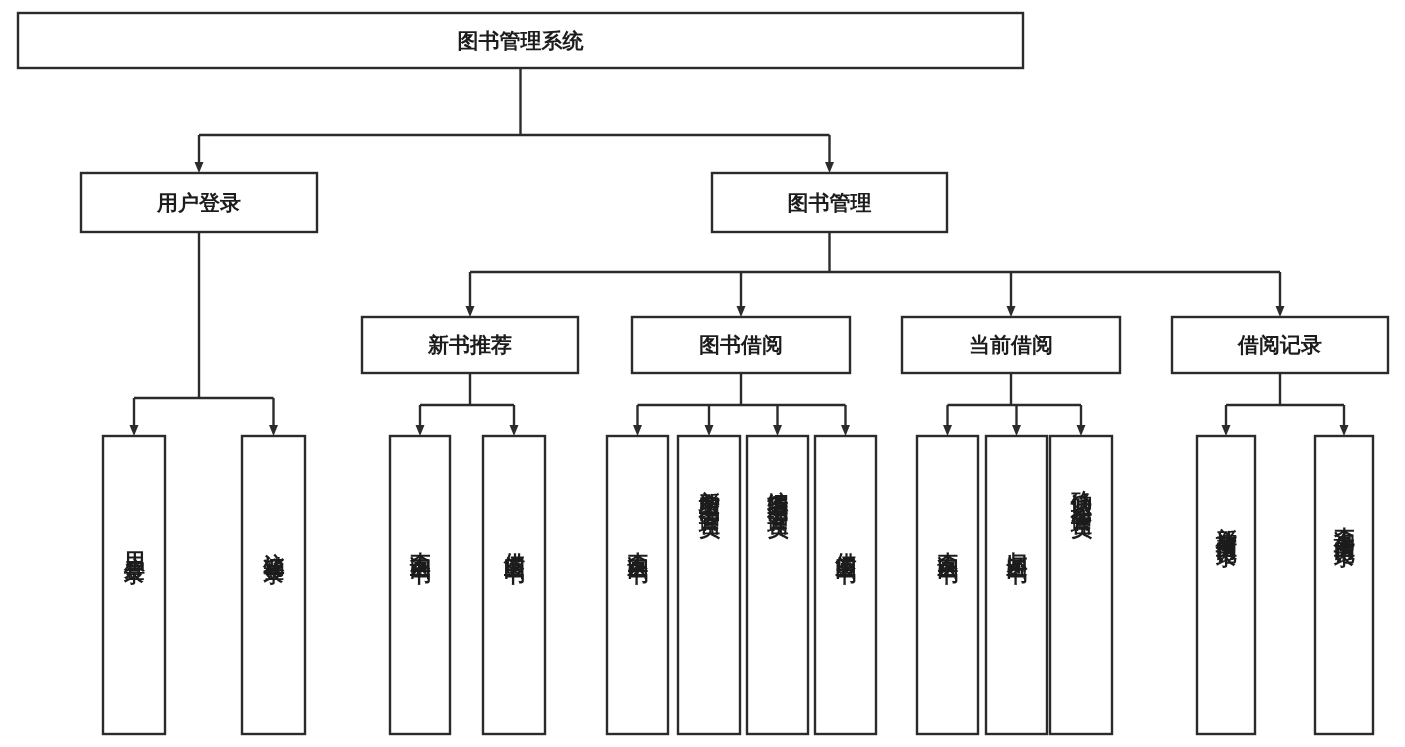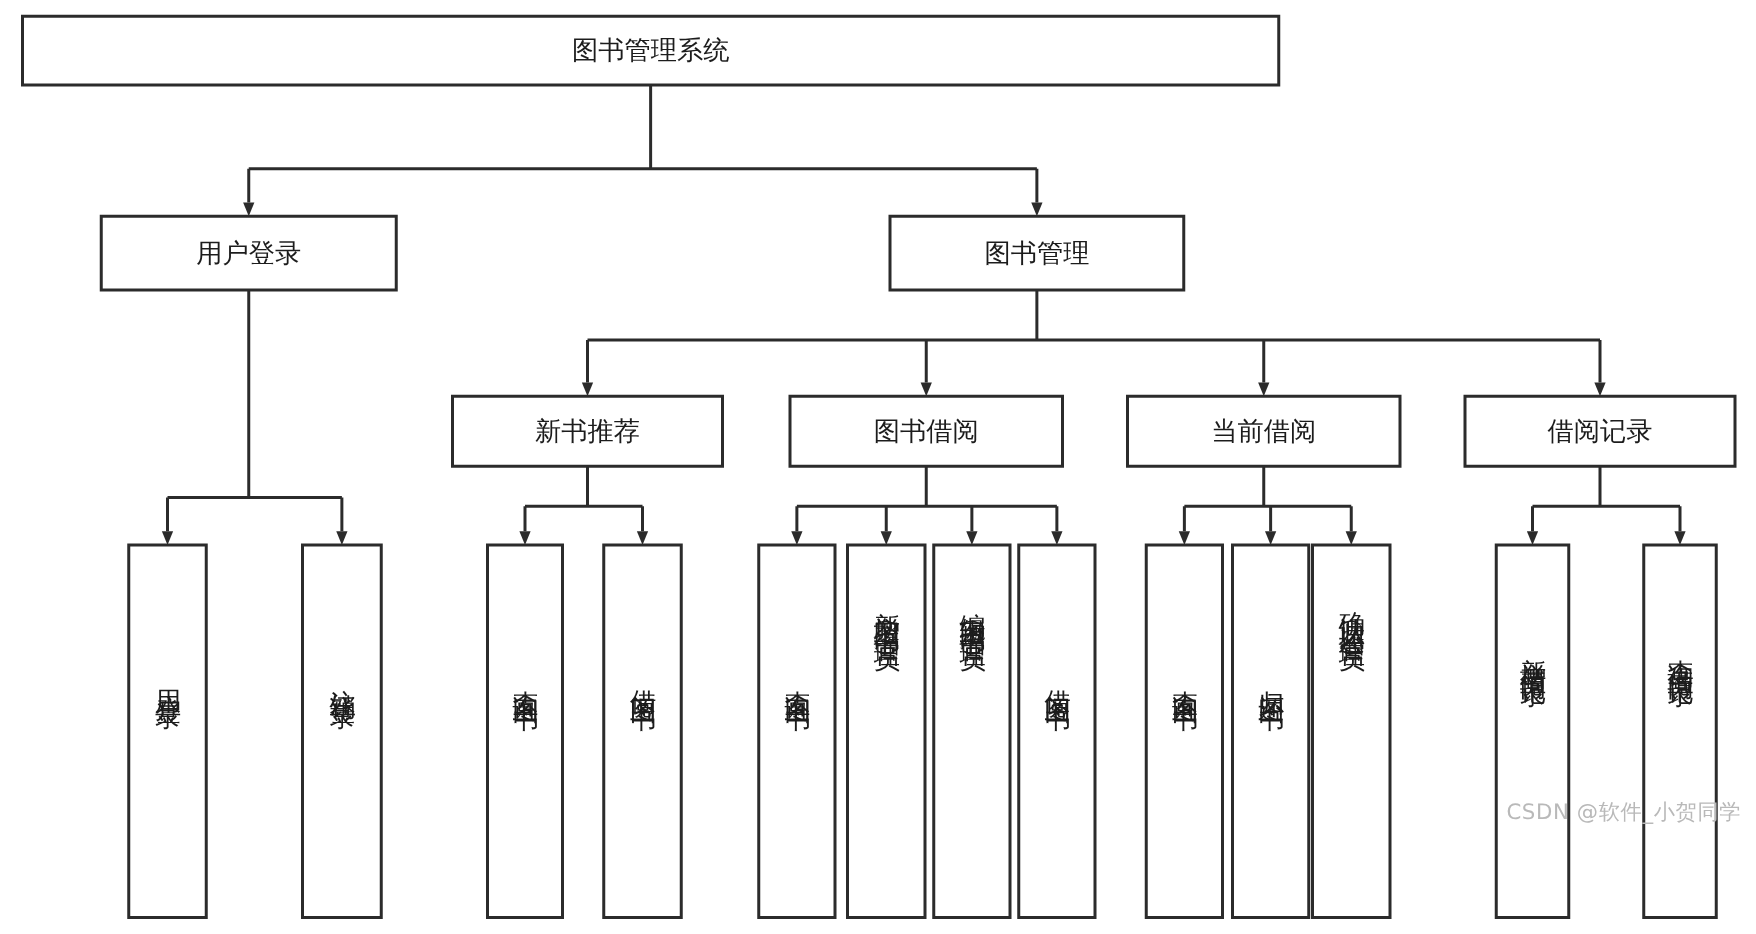--- a/index.html
+++ b/index.html
@@ -13,20 +13,21 @@
     height: 747px;
     font-family: "DejaVu Sans", "Liberation Sans", sans-serif;
     overflow: hidden;
     position: relative;
   }
   #diagram-root {
     position: relative;
     width: 1405px;
     height: 665px;
     background: #ffffff;
+    font-weight: bold;
   }
   svg.tree-canvas {
     position: absolute;
     left: 0;
     top: 0;
     width: 1405px;
     height: 747px;
     display: block;
   }
   .node-box {
@@ -218,15 +219,14 @@
       <div class="leaf-label" style="left: 709px; top: 472.5px;">新增图书（管理员）</div>
       <div class="leaf-label" style="left: 777.5px; top: 472.5px;">编辑图书（管理员）</div>
       <div class="leaf-label" style="left: 845.5px; top: 535px;">借阅图书</div>
       <div class="leaf-label" style="left: 947.5px; top: 535px;">查询图书</div>
       <div class="leaf-label" style="left: 1016.5px; top: 535px;">归还图书</div>
       <div class="leaf-label" style="left: 1081px; top: 472.5px;">确认归还（管理员）</div>
       <div class="leaf-label" style="left: 1226px; top: 510px;">新增借阅记录</div>
       <div class="leaf-label" style="left: 1344px; top: 510px;">查询借阅记录</div>
     </div>
 
-  <div class="watermark">CSDN @软件_小贺同学</div>
 
 </div>
 
 </body></html>

